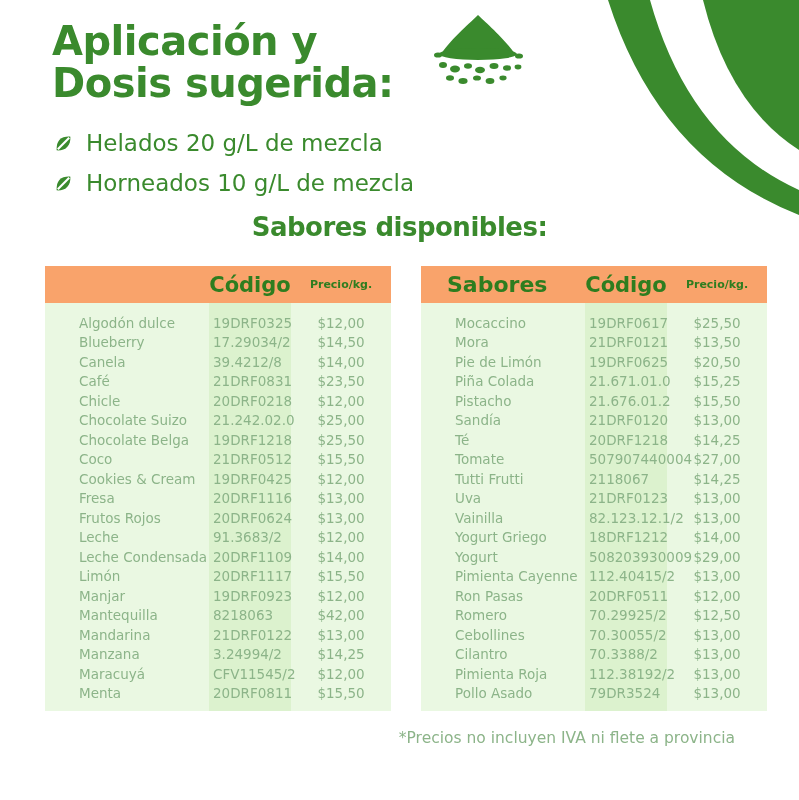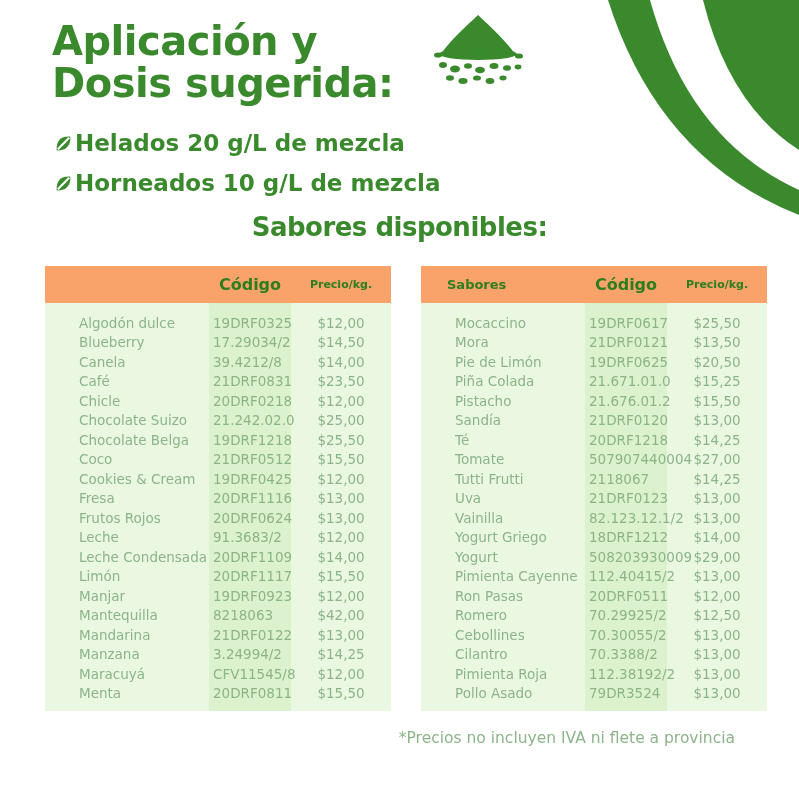--- a/index.html
+++ b/index.html
@@ -18,38 +18,38 @@
   }
   .corner-deco{position:absolute;top:0;right:0;width:200px;height:220px;}
   .powder-icon{position:absolute;left:428px;top:12px;width:100px;height:76px;}
 
   .title{
     margin:20px 0 0 52px;
     font-size:40px;line-height:42px;font-weight:bold;
     color:var(--brand-green);letter-spacing:-0.5px;
   }
   .bullets{margin:26px 0 0 54px;list-style:none;}
-  .bullet{display:flex;align-items:center;gap:2px;margin-bottom:14px;font-weight:bold;}
+  .bullet{display:flex;align-items:center;gap:13px;margin-bottom:14px;}
   .bullet-text{font-size:23px;color:var(--brand-green);}
   .leaf{width:19px;height:19px;flex:0 0 19px;}
 
   .subtitle{
     margin-top:16px;text-align:center;
     font-size:26px;font-weight:bold;color:var(--brand-green);letter-spacing:-0.5px;
   }
 
   .tables{display:flex;gap:30px;margin:24px 0 0 45px;}
   .ptable{width:346px;}
   .thead{
     background:var(--orange);height:37px;
     display:grid;grid-template-columns:164px 82px 1fr;align-items:center;
   }
   .th{color:var(--header-text);font-weight:bold;white-space:nowrap;}
-  .th-sabores{font-size:13px;padding-left:26px;}
-  .th-codigo{font-size:16px;text-align:center;}
+  .th-sabores{font-size:22px;padding-left:26px;}
+  .th-codigo{font-size:21px;text-align:center;}
   .th-precio{font-size:11px;text-align:center;}
   .tbody{
     padding:10px 0 8px 0;
     background:linear-gradient(90deg,
       var(--body-bg) 0 164px,
       var(--band-bg) 164px 246px,
       var(--body-bg) 246px 100%);
   }
   .trow{display:grid;grid-template-columns:164px 82px 1fr;height:19.5px;align-items:center;}
   .cell{font-size:13.5px;color:var(--muted);white-space:nowrap;}
@@ -207,21 +207,21 @@
           <div class="cell c-code">21DRF0122</div>
           <div class="cell c-price">$13,00</div>
         </div>
         <div class="trow">
           <div class="cell c-label">Manzana</div>
           <div class="cell c-code">3.24994/2</div>
           <div class="cell c-price">$14,25</div>
         </div>
         <div class="trow">
           <div class="cell c-label">Maracuyá</div>
-          <div class="cell c-code">CFV11545/8</div>
+          <div class="cell c-code">CFV11545/2</div>
           <div class="cell c-price">$12,00</div>
         </div>
         <div class="trow">
           <div class="cell c-label">Menta</div>
           <div class="cell c-code">20DRF0811</div>
           <div class="cell c-price">$15,50</div>
         </div>
       </div>
   </div>
 

